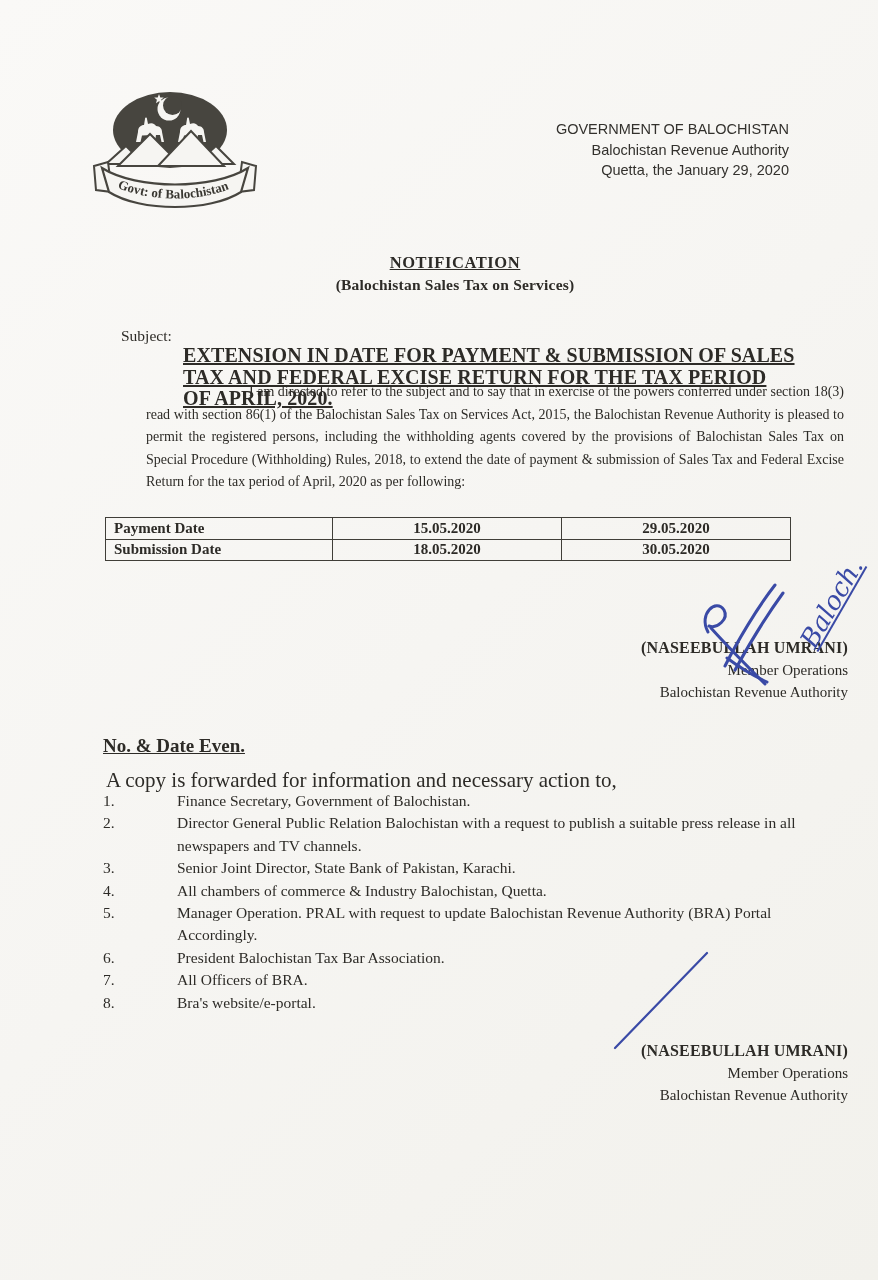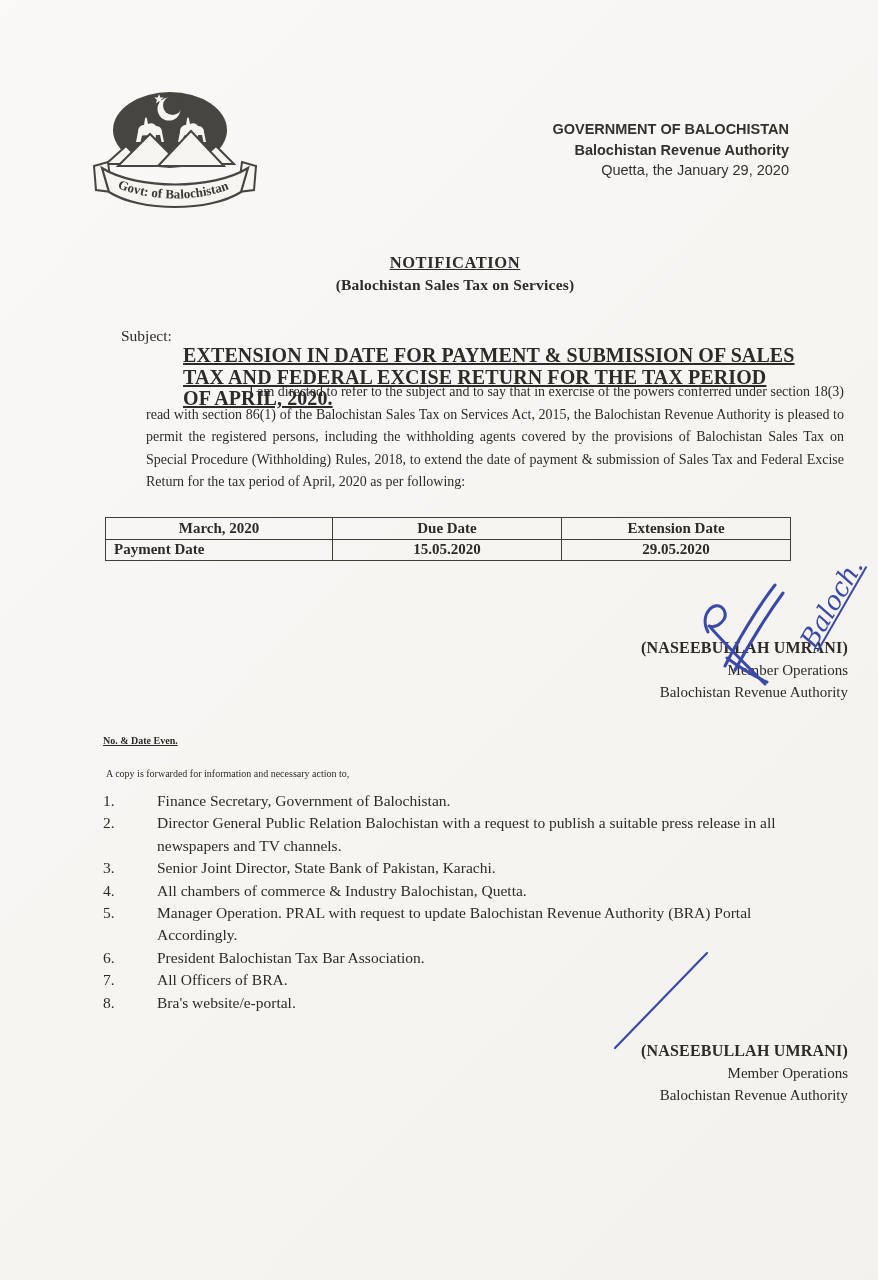--- a/index.html
+++ b/index.html
@@ -2,21 +2,21 @@
 <html><head>
 <meta charset="utf-8">
 <style>
   html,body{margin:0;padding:0;background:#e9e7e3;}
   .page{position:relative;width:878px;height:1280px;overflow:hidden;
         background:linear-gradient(135deg,#faf9f7 0%,#f6f5f2 50%,#f2f1ec 100%);
         font-family:"Liberation Serif",serif;color:#2d2b27;}
   
   .header-right{position:absolute;top:119px;right:89px;text-align:right;
         font-family:"Liberation Sans",sans-serif;font-size:14.5px;line-height:20.5px;color:#33312d;}
-  .header-right .b{font-weight:bold;}
+  .header-right .b{font-weight:normal;}
   .u{text-decoration:underline;}
   .logo-wrap{position:absolute;left:92px;top:86px;width:166px;height:138px;}
   
   .title-block{position:absolute;top:253px;left:16px;width:878px;text-align:center;}
   .title-main{font-weight:bold;font-size:16.5px;letter-spacing:.6px;text-decoration:underline;}
   .title-sub{font-weight:bold;font-size:15.5px;margin-top:3px;letter-spacing:.2px;}
   
   .subject-label{position:absolute;left:113px;top:327px;font-size:15.5px;margin-left:8px;}
   .subject-text{position:absolute;left:183px;top:345px;width:614px;font-weight:bold;
         font-size:20px;line-height:21.5px;text-decoration:underline;letter-spacing:.1px;}
@@ -30,26 +30,26 @@
   table.dates th{font-weight:bold;text-align:center;}
   table.dates td{text-align:center;}
   table.dates td.left{text-align:left;}
   
   .sig{position:absolute;width:380px;text-align:right;font-size:15px;line-height:22px;}
   .sig .name{font-weight:bold;font-size:16px;letter-spacing:.2px;}
   .sig1{left:468px;top:637px;}
   .sig2{left:468px;top:1040px;}
   
   .dist-heading{position:absolute;left:103px;top:735px;font-weight:bold;
-        font-size:10px;text-decoration:underline;}
-  .dist-intro{position:absolute;left:106px;top:768px;font-size:10px;}
+        font-size:19px;text-decoration:underline;}
+  .dist-intro{position:absolute;left:106px;top:768px;font-size:21px;}
   .dist-list{position:absolute;left:103px;top:790px;width:706px;font-size:15.5px;}
   .dist-item{display:flex;line-height:22.4px;}
   .dist-num{width:54px;flex:none;}
-  .dist-text{width:640px;}
+  .dist-text{width:640px;margin-left:20px;}
   
   .ink-svg{position:absolute;pointer-events:none;}
   .hand-baloch{position:absolute;left:794px;top:638px;transform:rotate(-60deg);
         transform-origin:0 0;font-style:italic;font-size:26px;color:#3a4aa6;
         text-decoration:underline;font-family:"DejaVu Serif",serif;white-space:nowrap;}
 </style>
 </head>
 <body>
 
 <div class="page">
@@ -104,29 +104,29 @@
 
   <div class="para">I am directed to refer to the subject and to say that in exercise of the powers conferred under section 18(3) read with section 86(1) of the Balochistan Sales Tax on Services Act, 2015, the Balochistan Revenue Authority is pleased to permit the registered persons, including the withholding agents covered by the provisions of Balochistan Sales Tax on Special Procedure (Withholding) Rules, 2018, to extend the date of payment &amp; submission of Sales Tax and Federal Excise Return for the tax period of April, 2020 as per following:</div>
 
   <table class="dates">
     <colgroup>
         <col style="width:227px">
         <col style="width:229px">
         <col style="width:229px">
       </colgroup>
     <tbody>
-        <tr>
-      <th>March, 2020</th>
-      <th>Due Date</th>
-      <th>Extension Date</th>
-    </tr>
     <tr>
       <td class="left">Payment Date</td>
       <td>15.05.2020</td>
       <td>29.05.2020</td>
+    </tr>
+    <tr>
+      <td class="left">Submission Date</td>
+      <td>18.05.2020</td>
+      <td>30.05.2020</td>
     </tr>
   </tbody>
     </table>
 
   <div class="sig sig1">
     <div class="name">(NASEEBULLAH UMRANI)</div>
     <div>Member Operations</div>
     <div>Balochistan Revenue Authority</div>
   </div>
 

